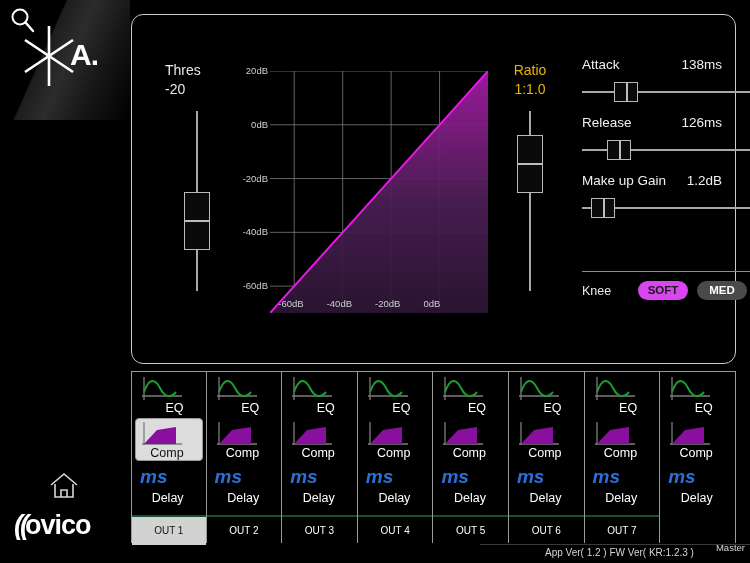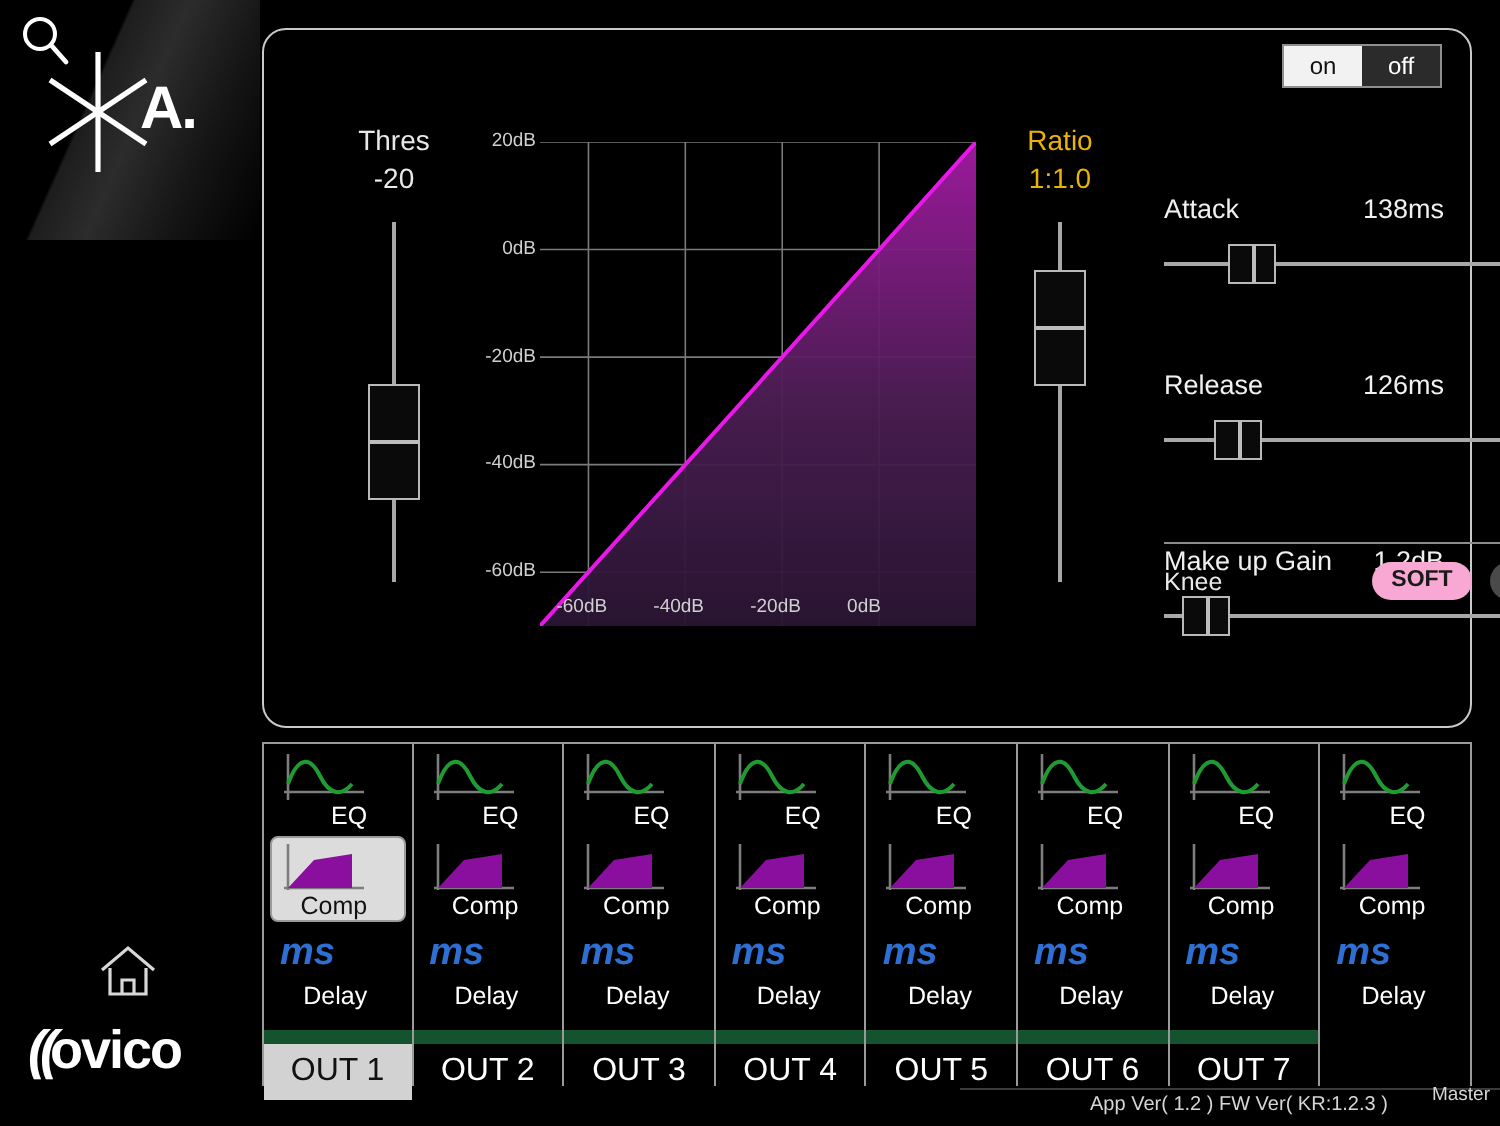--- a/index.html
+++ b/index.html
@@ -33,21 +33,21 @@
     position:absolute;right:14px;top:7px;display:flex;
     border:1px solid #8e8e8e;background:#111;
   }
   #power-toggle .seg{
     width:39px;height:20px;line-height:20px;text-align:center;
     font-size:12px;color:#fff;background:#2b2b2b;
   }
   #power-toggle .seg.on-state{background:#f2f2f2;color:#111;}
 
   
-  #thres-block{position:absolute;left:33px;top:46px;width:64px;text-align:center;}
+  #thres-block{position:absolute;left:33px;top:46px;width:64px;text-align:left;}
   #thres-block .lbl{font-size:14px;color:#e8e8e8;line-height:19px;}
   .vfader{position:relative;width:64px;height:180px;margin-top:12px;}
   .vfader .track{position:absolute;left:31px;top:0;width:2px;height:180px;background:#a8a8a8;}
   .vfader .handle{
     position:absolute;left:19px;width:26px;height:58px;
     border:1.5px solid #b9b9b9;background:#0a0a0a;box-sizing:border-box;
   }
   .vfader .handle:after{content:"";position:absolute;left:0;top:27px;width:100%;height:2px;background:#bdbdbd;}
 
   
@@ -56,58 +56,58 @@
   #graph-ylabels span{position:absolute;right:0;font-size:9.5px;color:#cfcfcf;}
   #plot{position:absolute;left:38px;top:10px;width:218px;height:242px;background:#000;overflow:hidden;}
   #plot .xlbl{position:absolute;bottom:4px;font-size:9.5px;color:#cfcfcf;}
 
   
   #ratio-block{position:absolute;left:366px;top:46px;width:64px;text-align:center;}
   #ratio-block .lbl{font-size:14px;color:#eab308;line-height:19px;}
 
   
   #right-controls{position:absolute;left:450px;top:42px;width:140px;}
-  .ctl-row{margin-bottom:10px;margin-top:40px;}
+  .ctl-row{margin-bottom:10px;}
   .ctl-head{display:flex;justify-content:space-between;align-items:baseline;}
   .ctl-head .name{font-size:13.5px;color:#f0f0f0;}
   .ctl-head .val{font-size:13.5px;color:#f0f0f0;}
   .hslider{position:relative;height:26px;margin-top:7px;}
   .hslider .track{position:absolute;left:0;top:12px;width:200px;height:2px;background:#a8a8a8;}
   .hslider .handle{
     position:absolute;top:3px;width:24px;height:20px;
     border:1.5px solid #b9b9b9;background:#0a0a0a;box-sizing:border-box;
   }
   .hslider .handle:after{content:"";position:absolute;left:11px;top:0;width:2px;height:100%;background:#bdbdbd;}
   #knee-divider{position:absolute;left:450px;top:256px;width:201px;height:1px;background:#8d8d8d;}
   #knee-row{position:absolute;left:450px;top:266px;display:flex;align-items:center;}
   #knee-row .knee-label{font-size:12.5px;color:#e8e8e8;width:56px;}
   .knee-pill{
     width:50px;height:19px;line-height:19px;text-align:center;border-radius:10px;
     font-size:11.5px;font-weight:bold;color:#fff;background:#4a4a4a;margin-right:9px;
   }
-  .knee-pill.sel{background:#f9a8d4;color:#1a1a1a;margin-left:48px;}
+  .knee-pill.sel{background:#d946ef;color:#1a1a1a;}
 
   
   #strips{position:absolute;left:131px;top:371px;width:605px;height:172px;display:flex;}
   .strip{width:75.6px;position:relative;border-right:1px solid #9a9a9a;box-sizing:border-box;}
   .strip:first-child{border-left:1px solid #9a9a9a;}
   .strip-body{height:143px;border-top:1px solid #9a9a9a;position:relative;background:#000;}
   .cell{position:relative;height:45px;}
   .cell .cell-inner{
     position:absolute;left:3px;right:3px;top:1px;bottom:1px;
     border-radius:4px;box-sizing:border-box;
   }
   .cell.active .cell-inner{background:#dcdcdc;border:1px solid #9a9a9a;}
   .cell svg,.cell .ms-glyph{position:absolute;left:8px;top:4px;}
   .cell .cell-lbl{position:absolute;right:22px;bottom:2px;font-size:12.5px;color:#fff;}
   .cell.active .cell-lbl{color:#111;}
   .ms-glyph{font-size:19px;font-style:italic;font-weight:bold;color:#2e6fd4;line-height:22px;}
   .strip-tab{
-    height:28px;line-height:28px;text-align:center;font-size:16px;
-    color:#fff;background:#000;border-top:7px solid #14532d;
+    height:28px;line-height:28px;text-align:center;font-size:10px;
+    color:#fff;background:#000;border-top:2px solid #14532d;
   }
   .strip-tab.sel{background:#d2d2d2;color:#111;}
 
   
   #footer{position:absolute;left:0;bottom:0;width:750px;height:16px;}
   #ver-text{position:absolute;left:545px;top:0;font-size:10px;color:#d6d6d6;}
   #master-text{position:absolute;right:5px;top:-5px;font-size:9.5px;color:#d6d6d6;}
   #footer-line{position:absolute;left:480px;top:-3px;width:270px;height:1px;background:#3a3a3a;}
 </style>
 </head>
@@ -135,24 +135,20 @@
   </svg>
 
   <div id="brand-logo">
     <span class="swoosh">((</span>
     <span class="word">ovico</span>
   </div>
 </div>
 
 <div id="comp-panel">
 
-  <div id="power-toggle">
-    <div class="seg on-state">on</div>
-    <div class="seg">off</div>
-  </div>
 
   <div id="thres-block">
     <div class="lbl">Thres</div>
     <div class="lbl">-20</div>
     <div class="vfader">
       <div class="track"></div>
       <div class="handle" id="thres-handle" style="top: 80.52px;"></div>
     </div>
   </div>
 

